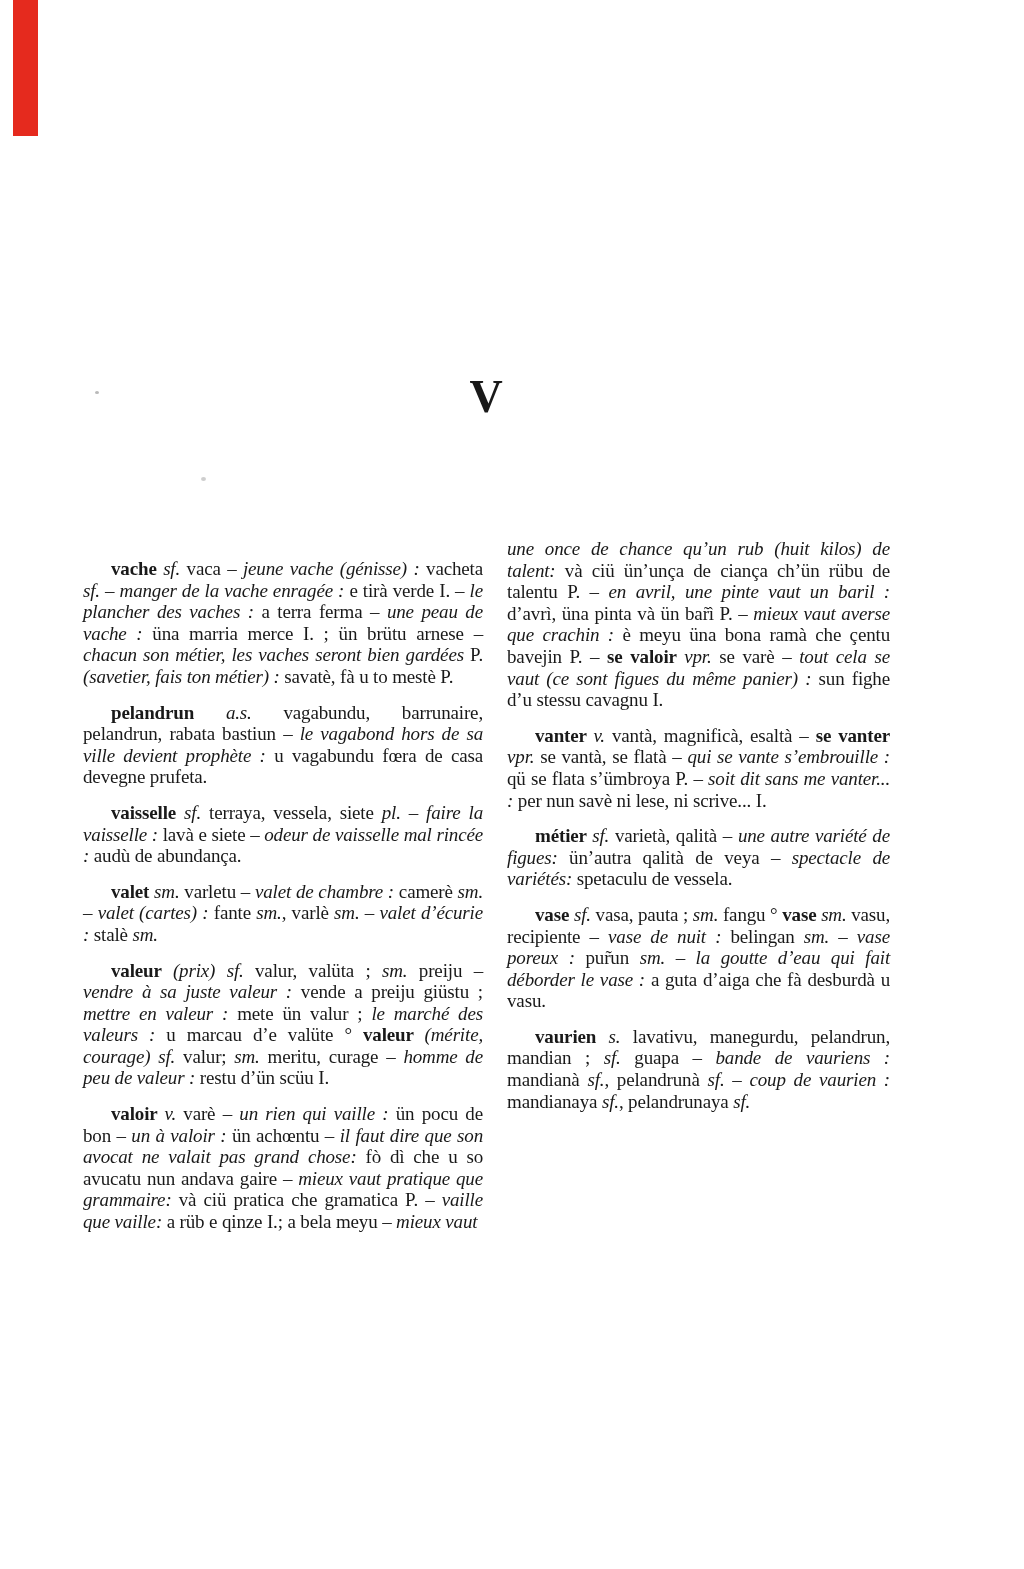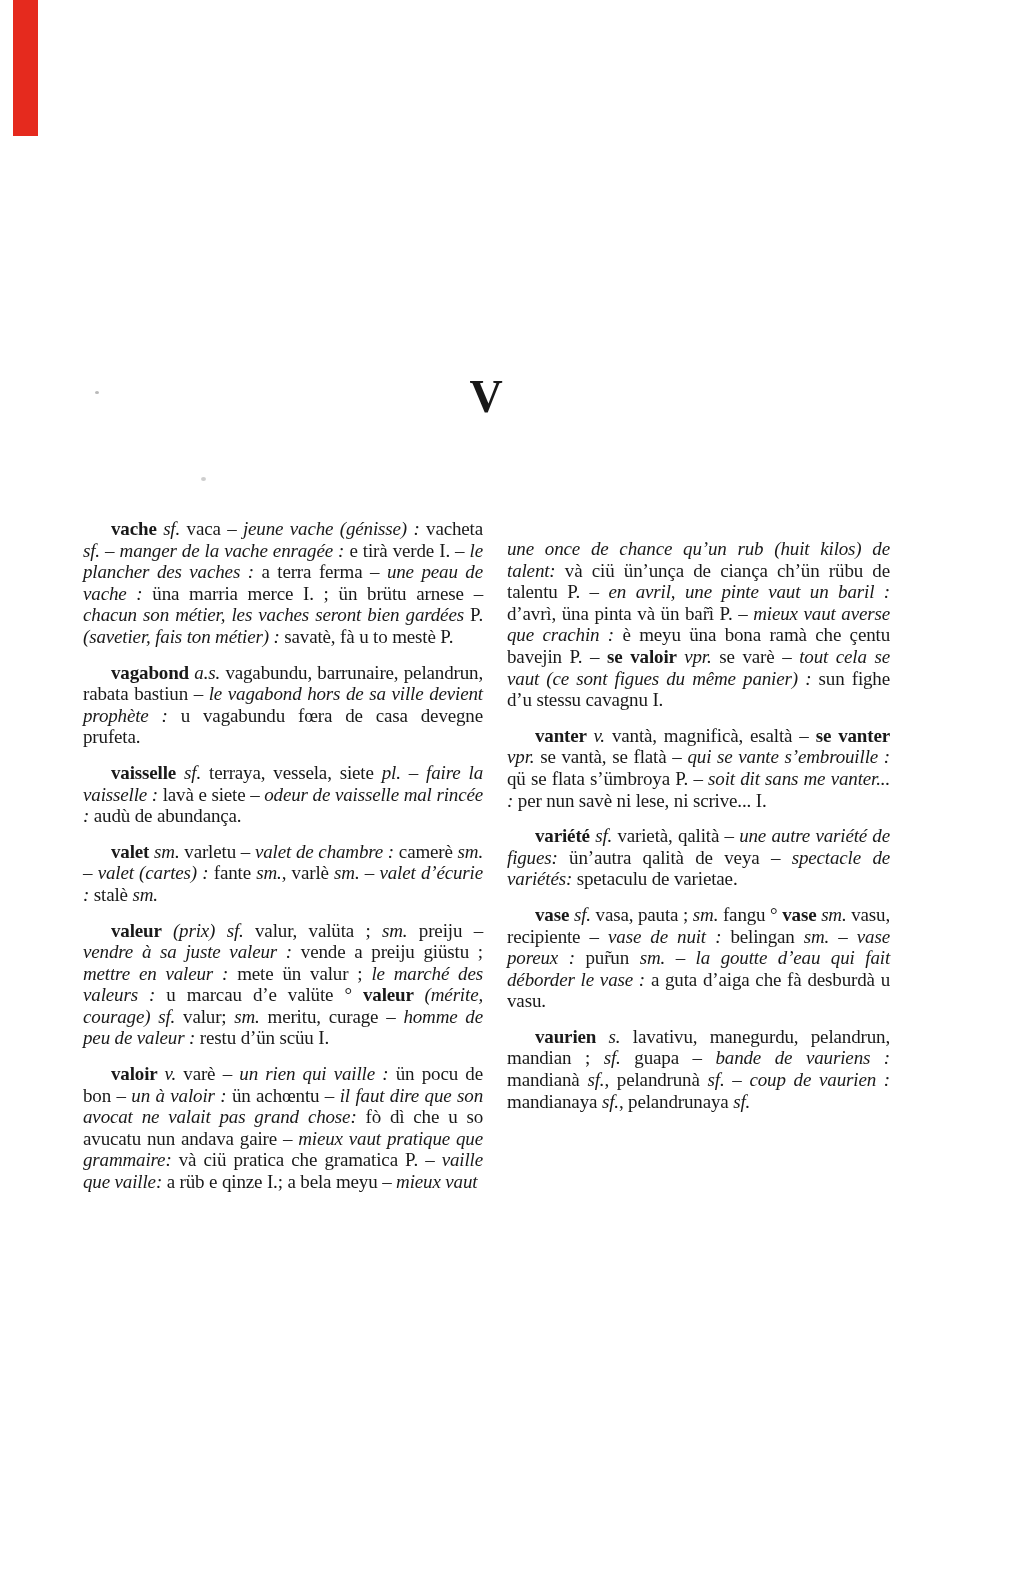--- a/index.html
+++ b/index.html
@@ -25,21 +25,21 @@
     font-weight: bold;
     letter-spacing: 1px;
   }
   .columns {
     position: absolute;
     left: 83px; top: 518px;
     width: 807px;
     display: flex;
   }
   .col { font-size: 19px; line-height: 21.6px; text-align: justify; letter-spacing: -0.15px; }
-  .col-left  { width: 400px; margin-right: 24px; }
+  .col-left  { width: 400px; margin-right: 24px; margin-top: 40px; }
   .col-right { width: 383px; margin-top: 20px; }
   p.entry { margin: 14px 0 0 0; text-indent: 28px; }
   p.entry:first-child { margin-top: 0; }
   p.entry.no-indent { text-indent: 0; }
   .b { font-weight: bold; font-style: normal; }
   .i { font-style: italic; }
   .n { font-style: normal; }
   .speck { position: absolute; border-radius: 50%; background: #b9b9b9; }
   .speck-1 { left: 95px;  top: 391px; width: 4px; height: 3px; }
   .speck-2 { left: 201px; top: 477px; width: 5px; height: 4px; opacity: .7; }
@@ -50,26 +50,26 @@
 <div class="bookmark" style="background: rgb(229, 42, 30);"></div>
 
 <div class="speck speck-1"></div>
 <div class="speck speck-2"></div>
 
 <div class="heading">V</div>
 
 <div class="columns">
   <div class="col col-left" id="col-left">
       <p class="entry"><span class="b">vache </span><span class="i">sf. </span><span class="n">vaca – </span><span class="i">jeune vache (génisse) : </span><span class="n">vacheta </span><span class="i">sf. </span><span class="n">– </span><span class="i">manger de la vache enragée : </span><span class="n">e tirà verde I. – </span><span class="i">le plancher des vaches : </span><span class="n">a terra ferma – </span><span class="i">une peau de vache : </span><span class="n">üna marria merce I. ; ün brütu arnese – </span><span class="i">chacun son métier, les vaches seront bien gardées </span><span class="n">P. </span><span class="i">(savetier, fais ton métier) : </span><span class="n">savatè, fà u to mestè P.</span></p>
-      <p class="entry"><span class="b">vagabond </span><span class="i">a.s. </span><span class="n">vagabundu, barrunaire, pelandrun, rabata bastiun – </span><span class="i">le vagabond hors de sa ville devient prophète : </span><span class="n">u vagabundu fœra de casa devegne prufeta.</span></p>
+      <p class="entry"><span class="b">pelandrun </span><span class="i">a.s. </span><span class="n">vagabundu, barrunaire, pelandrun, rabata bastiun – </span><span class="i">le vagabond hors de sa ville devient prophète : </span><span class="n">u vagabundu fœra de casa devegne prufeta.</span></p>
       <p class="entry"><span class="b">vaisselle </span><span class="i">sf. </span><span class="n">terraya, vessela, siete </span><span class="i">pl. </span><span class="n">– </span><span class="i">faire la vaisselle : </span><span class="n">lavà e siete – </span><span class="i">odeur de vaisselle mal rincée : </span><span class="n">audù de abundança.</span></p>
       <p class="entry"><span class="b">valet </span><span class="i">sm. </span><span class="n">varletu – </span><span class="i">valet de chambre : </span><span class="n">camerè </span><span class="i">sm. </span><span class="n">– </span><span class="i">valet (cartes) : </span><span class="n">fante </span><span class="i">sm.</span><span class="n">, varlè </span><span class="i">sm. </span><span class="n">– </span><span class="i">valet d’écurie : </span><span class="n">stalè </span><span class="i">sm.</span></p>
       <p class="entry"><span class="b">valeur </span><span class="i">(prix) sf. </span><span class="n">valur, valüta ; </span><span class="i">sm. </span><span class="n">preiju – </span><span class="i">vendre à sa juste valeur : </span><span class="n">vende a preiju giüstu ; </span><span class="i">mettre en valeur : </span><span class="n">mete ün valur ; </span><span class="i">le marché des valeurs : </span><span class="n">u marcau d’e valüte ° </span><span class="b">valeur </span><span class="i">(mérite, courage) sf. </span><span class="n">valur; </span><span class="i">sm. </span><span class="n">meritu, curage – </span><span class="i">homme de peu de valeur : </span><span class="n">restu d’ün scüu I.</span></p>
       <p class="entry"><span class="b">valoir </span><span class="i">v. </span><span class="n">varè – </span><span class="i">un rien qui vaille : </span><span class="n">ün pocu de bon – </span><span class="i">un à valoir : </span><span class="n">ün achœntu – </span><span class="i">il faut dire que son avocat ne valait pas grand chose: </span><span class="n">fò dì che u so avucatu nun andava gaire – </span><span class="i">mieux vaut pratique que grammaire: </span><span class="n">và ciü pratica che gramatica P. – </span><span class="i">vaille que vaille: </span><span class="n">a rüb e qinze I.; a bela meyu – </span><span class="i">mieux vaut</span></p>
     </div>
   <div class="col col-right" id="col-right">
       <p class="entry no-indent"><span class="i">une once de chance qu’un rub (huit kilos) de talent: </span><span class="n">và ciü ün’unça de ciança ch’ün rübu de talentu P. – </span><span class="i">en avril, une pinte vaut un baril : </span><span class="n">d’avrì, üna pinta và ün bar̃ì P. – </span><span class="i">mieux vaut averse que crachin : </span><span class="n">è meyu üna bona ramà che çentu bavejin P. – </span><span class="b">se valoir </span><span class="i">vpr. </span><span class="n">se varè – </span><span class="i">tout cela se vaut (ce sont figues du même panier) : </span><span class="n">sun fighe d’u stessu cavagnu I.</span></p>
       <p class="entry"><span class="b">vanter </span><span class="i">v. </span><span class="n">vantà, magnificà, esaltà – </span><span class="b">se vanter </span><span class="i">vpr. </span><span class="n">se vantà, se flatà – </span><span class="i">qui se vante s’embrouille : </span><span class="n">qü se flata s’ümbroya P. – </span><span class="i">soit dit sans me vanter... : </span><span class="n">per nun savè ni lese, ni scrive... I.</span></p>
-      <p class="entry"><span class="b">variété </span><span class="i">sf. </span><span class="n">varietà, qalità – </span><span class="i">une autre variété de figues: </span><span class="n">ün’autra qalità de veya – </span><span class="i">spectacle de variétés: </span><span class="n">spetaculu de varietae.</span></p>
+      <p class="entry"><span class="b">métier </span><span class="i">sf. </span><span class="n">varietà, qalità – </span><span class="i">une autre variété de figues: </span><span class="n">ün’autra qalità de veya – </span><span class="i">spectacle de variétés: </span><span class="n">spetaculu de vessela.</span></p>
       <p class="entry"><span class="b">vase </span><span class="i">sf. </span><span class="n">vasa, pauta ; </span><span class="i">sm. </span><span class="n">fangu ° </span><span class="b">vase </span><span class="i">sm. </span><span class="n">vasu, recipiente – </span><span class="i">vase de nuit : </span><span class="n">belingan </span><span class="i">sm. </span><span class="n">– </span><span class="i">vase poreux : </span><span class="n">pur̃un </span><span class="i">sm. </span><span class="n">– </span><span class="i">la goutte d’eau qui fait déborder le vase : </span><span class="n">a guta d’aiga che fà desburdà u vasu.</span></p>
       <p class="entry"><span class="b">vaurien </span><span class="i">s. </span><span class="n">lavativu, manegurdu, pelandrun, mandian ; </span><span class="i">sf. </span><span class="n">guapa – </span><span class="i">bande de vauriens : </span><span class="n">mandianà </span><span class="i">sf.</span><span class="n">, pelandrunà </span><span class="i">sf. </span><span class="n">– </span><span class="i">coup de vaurien : </span><span class="n">mandianaya </span><span class="i">sf.</span><span class="n">, pelandrunaya </span><span class="i">sf.</span></p>
     </div>
 </div>
 
 </body></html>

